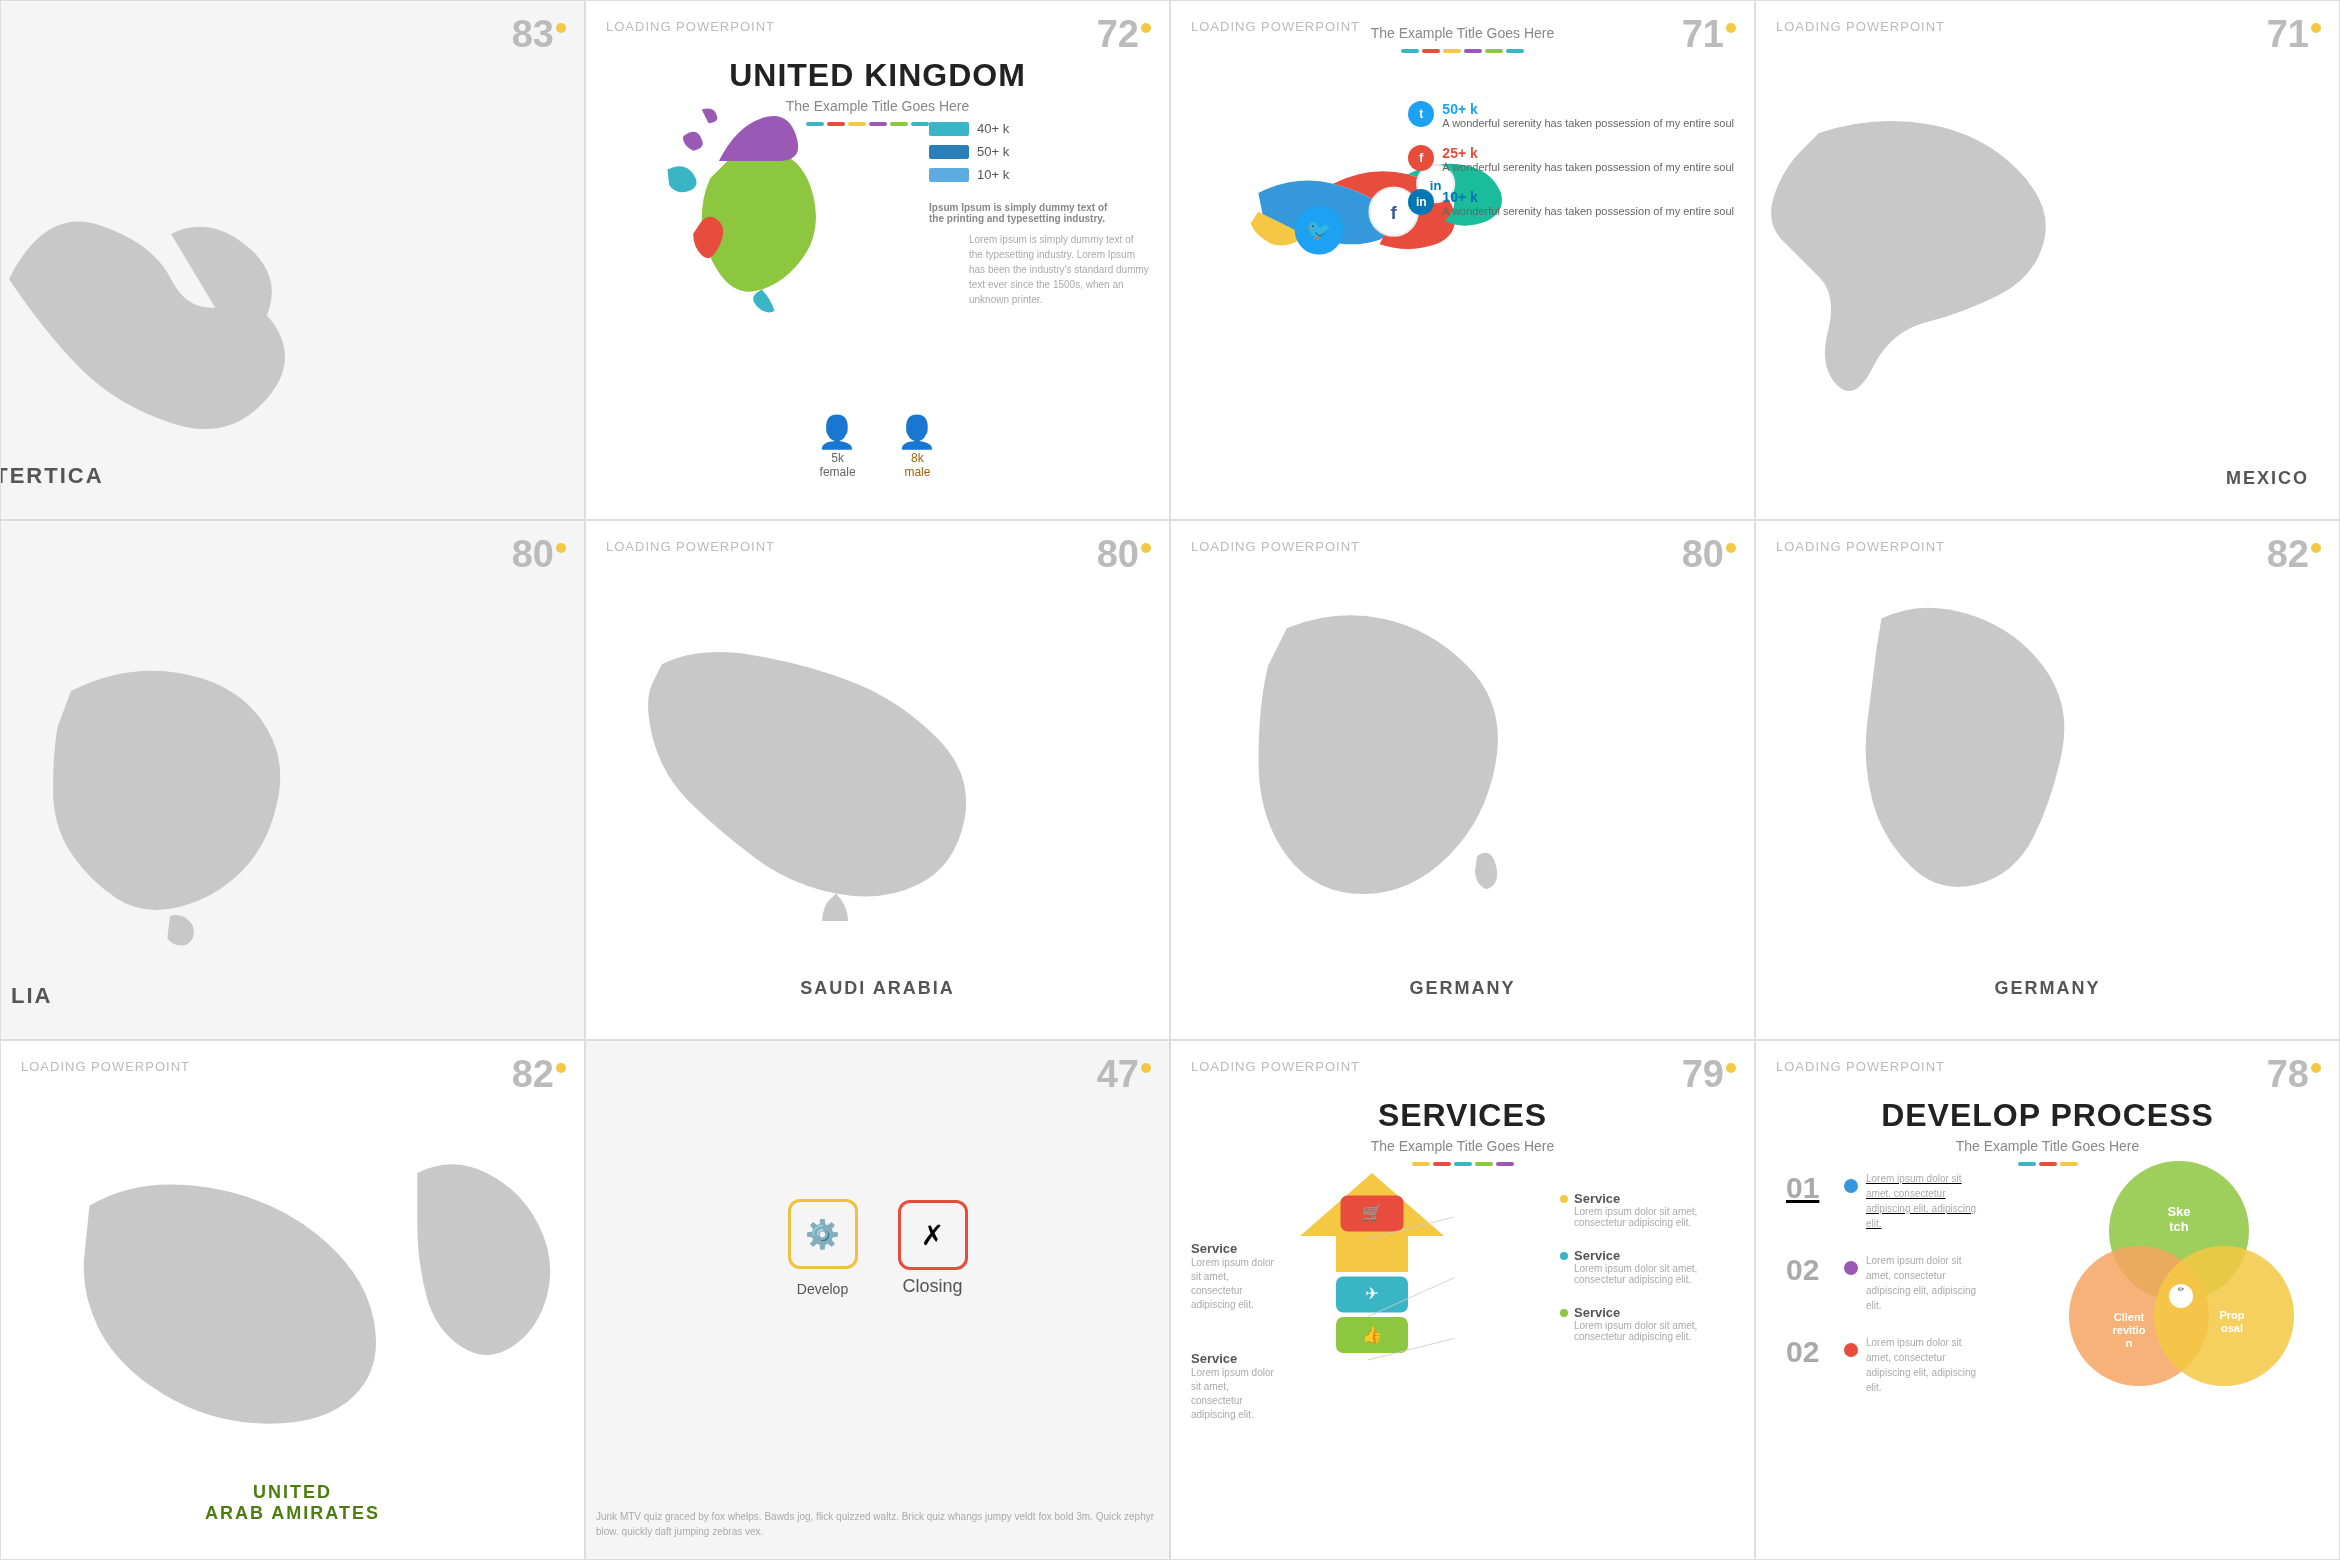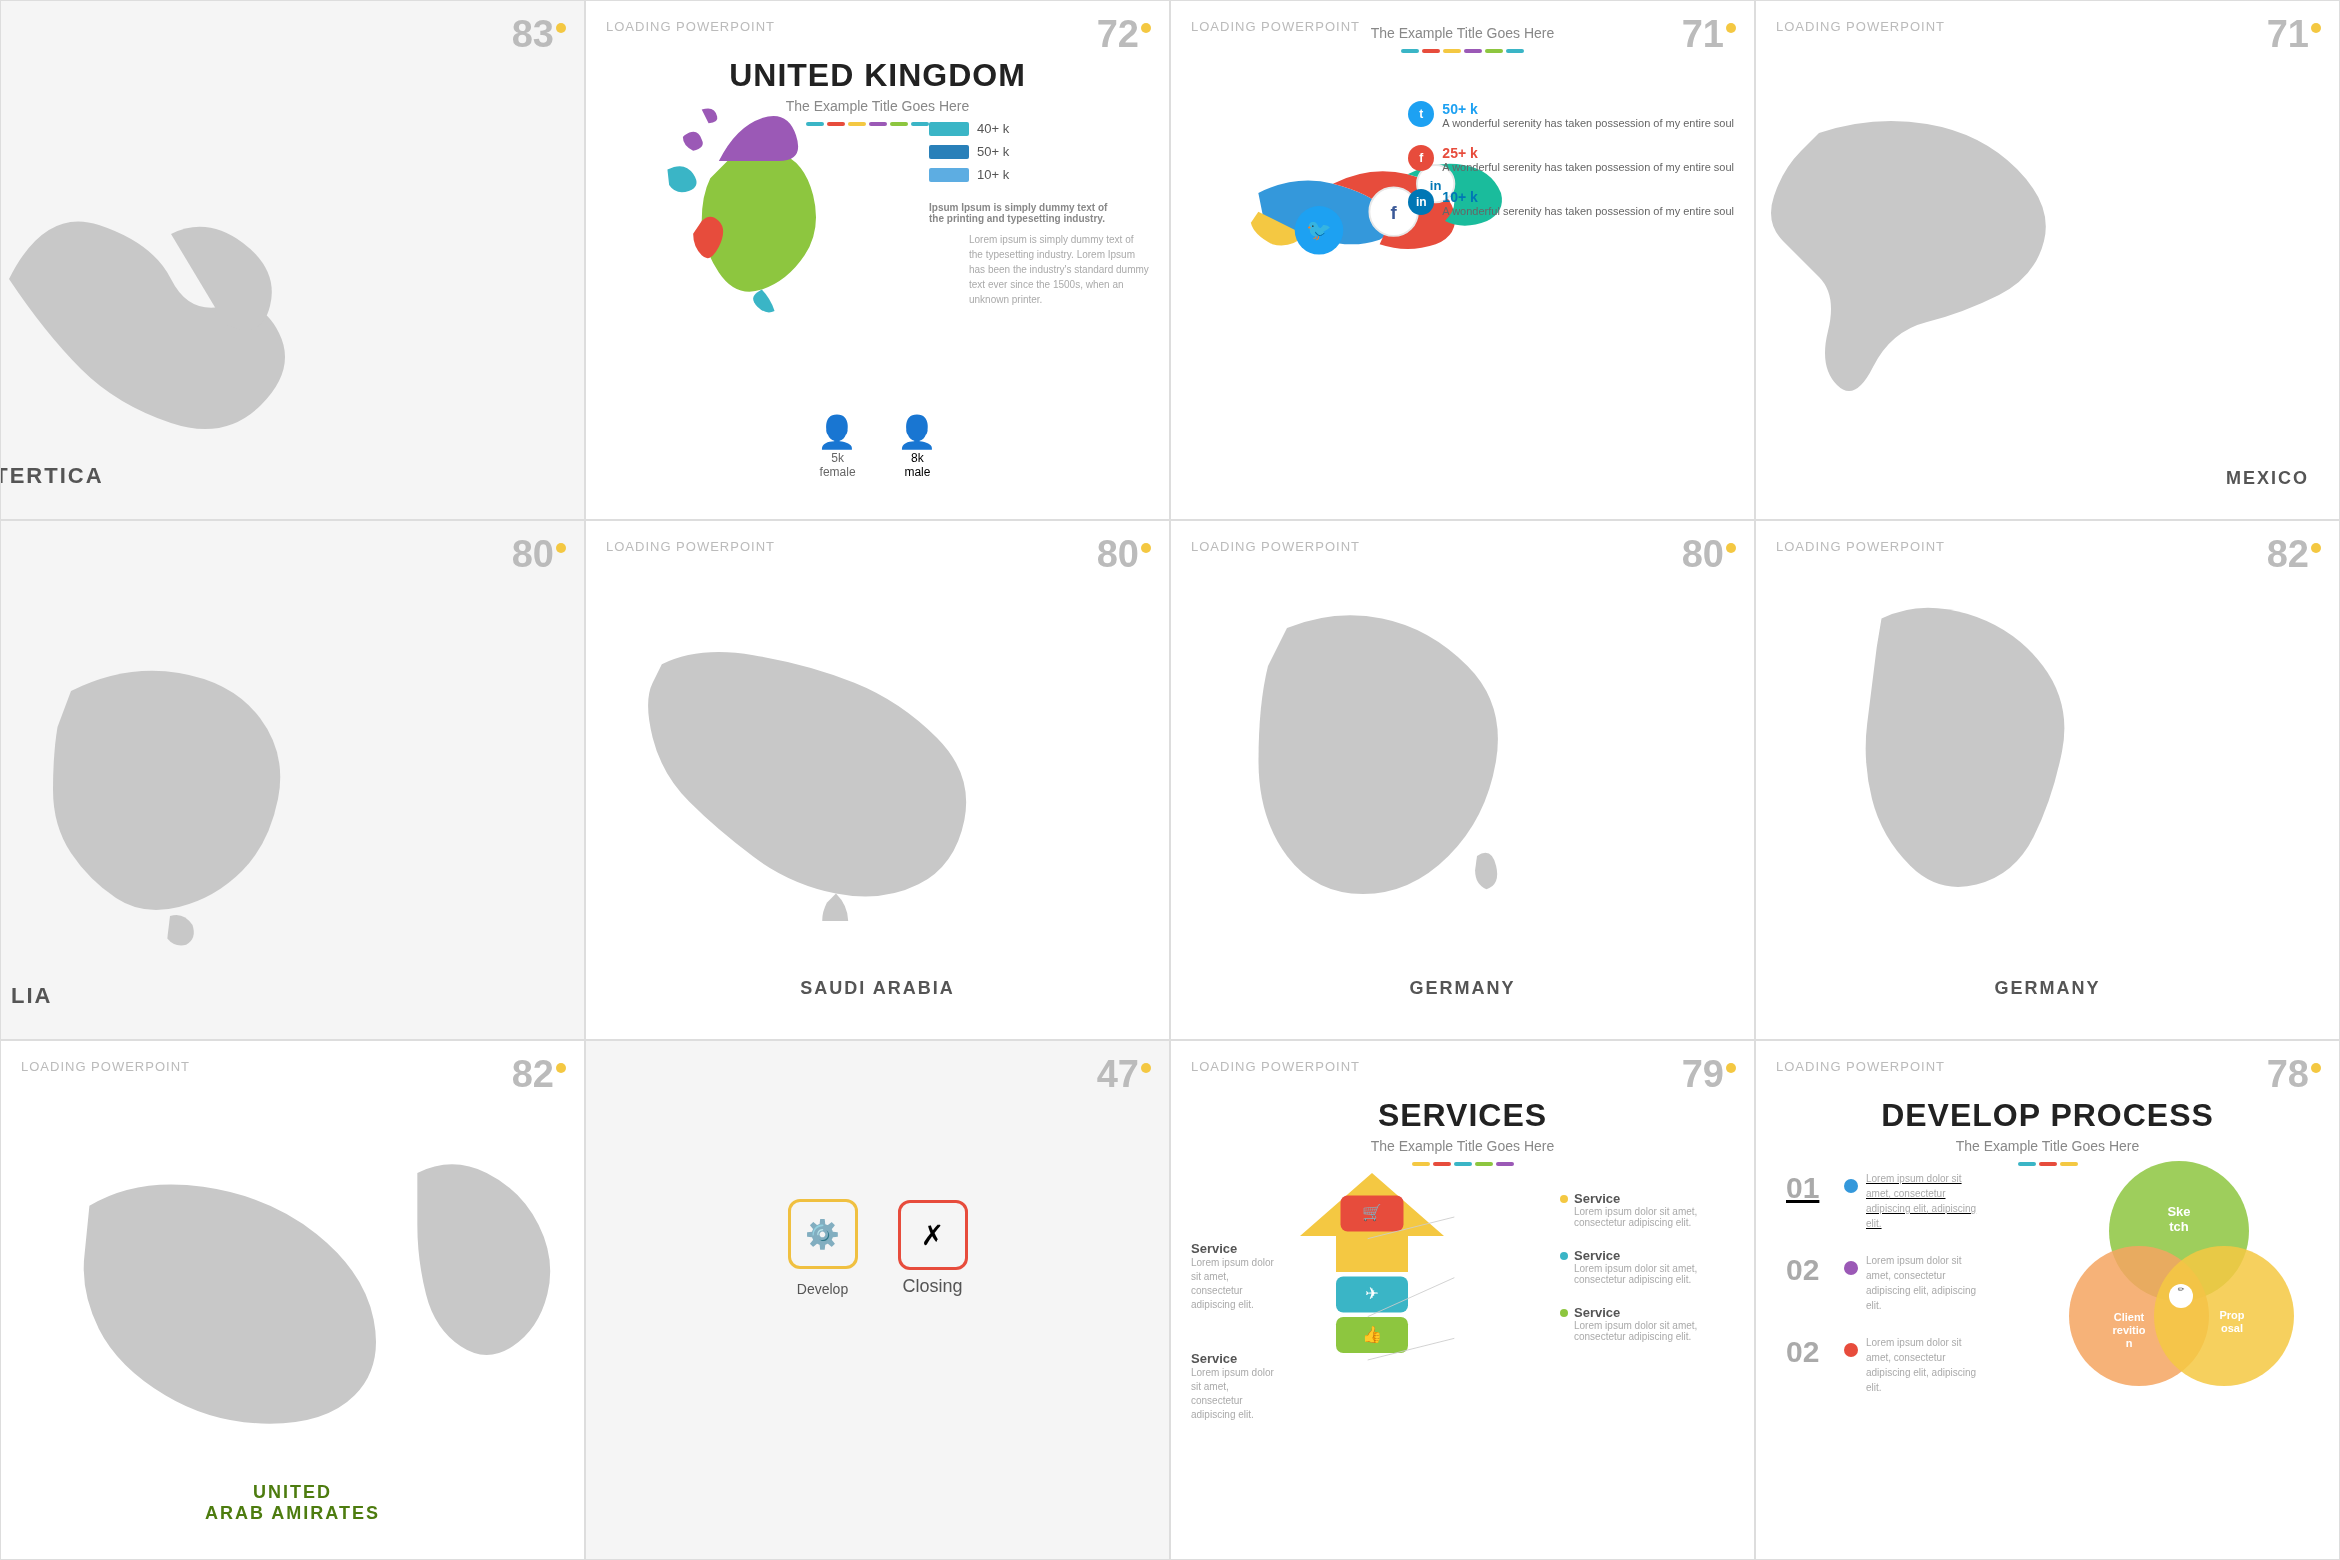--- a/index.html
+++ b/index.html
@@ -271,21 +271,21 @@
       <div style="margin-top:8px;font-size:10px;color:#aaa;max-width:180px;line-height:1.5;margin-left:40px;">Lorem ipsum is simply dummy text of the typesetting industry. Lorem Ipsum has been the industry's standard dummy text ever since the 1500s, when an unknown printer.</div>
     </div>
 
     <div class="uk-people">
       <div style="text-align:center;">
         <span style="font-size:32px;">👤</span>
         <div style="font-size:12px;color:#666;">5k <br>female</div>
       </div>
       <div style="text-align:center;">
         <span style="font-size:32px;">👤</span>
-        <div style="font-size:12px;color:#000000;">8k <br>male</div>
+        <div style="font-size:12px;color:#a16207;">8k <br>male</div>
       </div>
     </div>
   </div>
 
   <div class="slide">
     <div class="loading-label">LOADING POWERPOINT</div>
     <div class="slide-number">71<span class="dot"></span></div>
     <div class="slide-subtitle">The Example Title Goes Here</div>
     <div class="decorative-line">
       <span style="background:#3ab5c6"></span>
@@ -407,20 +407,21 @@
     <div style="position:absolute;top:40%;left:50%;transform:translate(-50%,-50%);display:flex;gap:40px;align-items:flex-end;">
       <div style="text-align:center;">
         <div style="width:70px;height:70px;border:3px solid #f0c040;border-radius:12px;display:flex;align-items:center;justify-content:center;font-size:28px;">⚙️</div>
         <div style="font-size:14px;color:#555;margin-top:12px;">Develop</div>
       </div>
       <div style="text-align:center;">
         <div style="width:70px;height:70px;border:3px solid #e74c3c;border-radius:12px;display:flex;align-items:center;justify-content:center;font-size:28px;">✗</div>
         <div style="font-size:18px;color:#555;margin-top:6px;">Closing</div>
       </div>
     </div>
+    <div class="slide-bottom-text">Junk MTV quiz graced by fox whelps. Bawds jog, flick quizzed waltz. Brick quiz whangs jumpy veldt fox bold 3m. Quick zephyr blow. quickly daft jumping zebras vex.</div>
   </div>
 
   <div class="slide">
     <div class="loading-label">LOADING POWERPOINT</div>
     <div class="slide-number">79<span class="dot"></span></div>
     <div class="slide-title">SERVICES</div>
     <div class="slide-subtitle">The Example Title Goes Here</div>
     <div class="decorative-line">
       <span style="background:#f4c842"></span>
         <span style="background:#e74c3c"></span>

